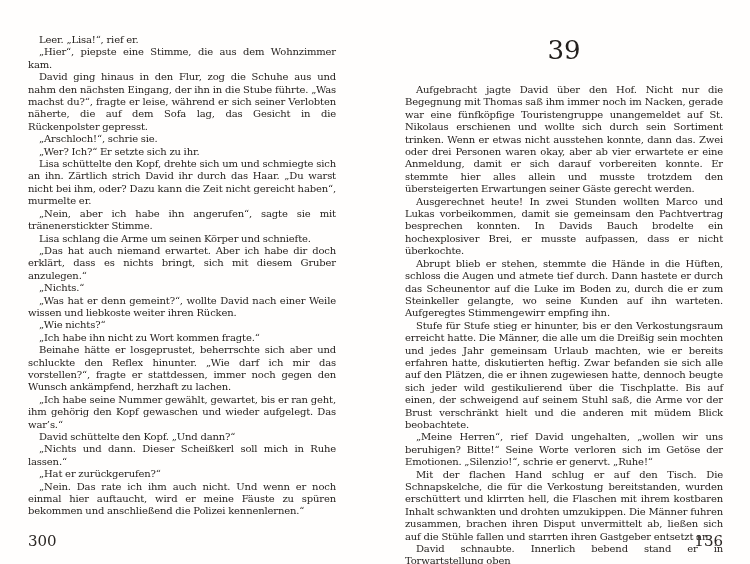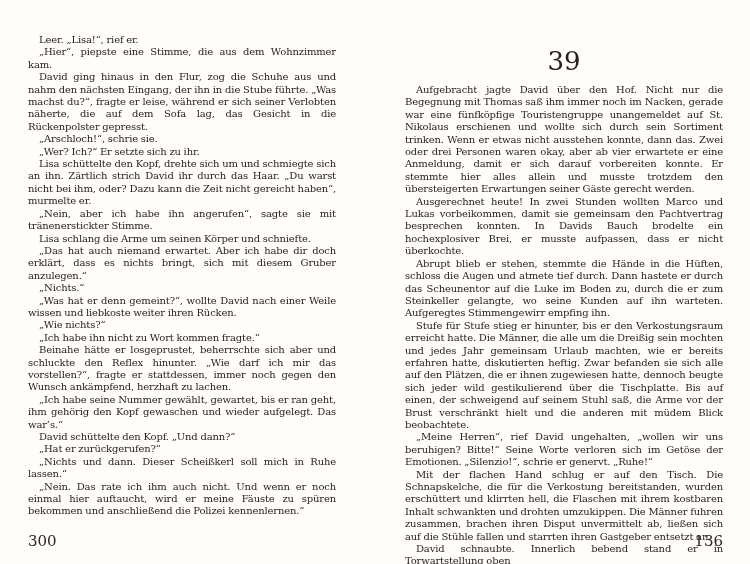--- a/index.html
+++ b/index.html
@@ -41,21 +41,21 @@
     word-spacing: -0.2px;
     hyphens: auto;
     -webkit-hyphens: auto;
   }
 
   .chapter {
     position: absolute;
     top: 30px;
     left: 0;
     right: 0;
-    margin: 16px;
+    margin: 5px;
     font-size: 26px;
     line-height: 30px;
     font-weight: 400;
     text-align: center;
     color: #221f1c;
   }
 
   .folio {
     position: absolute;
     top: 535px;
@@ -82,22 +82,22 @@
         <p class="para" lang="de">„Nein, aber ich habe ihn angerufen“, sagte sie mit tränenerstickter Stimme.</p>
         <p class="para" lang="de">Lisa schlang die Arme um seinen Körper und schniefte.</p>
         <p class="para" lang="de">„Das hat auch niemand erwartet. Aber ich habe dir doch erklärt, dass es nichts bringt, sich mit diesem Gruber anzulegen.“</p>
         <p class="para" lang="de">„Nichts.“</p>
         <p class="para" lang="de">„Was hat er denn gemeint?“, wollte David nach einer Weile wissen und liebkoste weiter ihren Rücken.</p>
         <p class="para" lang="de">„Wie nichts?“</p>
         <p class="para" lang="de">„Ich habe ihn nicht zu Wort kommen fragte.“</p>
         <p class="para" lang="de">Beinahe hätte er losgeprustet, beherrschte sich aber und schluckte den Reflex hinunter. „Wie darf ich mir das vorstellen?“, fragte er stattdessen, immer noch gegen den Wunsch ankämpfend, herzhaft zu lachen.</p>
         <p class="para" lang="de">„Ich habe seine Nummer gewählt, gewartet, bis er ran geht, ihm gehörig den Kopf gewaschen und wieder aufgelegt. Das war’s.“</p>
         <p class="para" lang="de">David schüttelte den Kopf. „Und dann?“</p>
+        <p class="para" lang="de">„Nichts und dann. Dieser Scheißkerl soll mich in Ruhe lassen.“</p>
         <p class="para" lang="de">„Hat er zurückgerufen?“</p>
-        <p class="para" lang="de">„Nichts und dann. Dieser Scheißkerl soll mich in Ruhe lassen.“</p>
         <p class="para" lang="de">„Nein. Das rate ich ihm auch nicht. Und wenn er noch einmal hier auftaucht, wird er meine Fäuste zu spüren bekommen und anschließend die Polizei kennenlernen.“</p>
       </div>
   </div>
 
   <div class="page page-right">
     <h1 class="chapter">39</h1>
     <div class="page-body">
         <p class="para" lang="de">Aufgebracht jagte David über den Hof. Nicht nur die Begegnung mit Thomas saß ihm immer noch im Nacken, gerade war eine fünfköpfige Touristengruppe unangemeldet auf St. Nikolaus erschienen und wollte sich durch sein Sortiment trinken. Wenn er etwas nicht ausstehen konnte, dann das. Zwei oder drei Personen waren okay, aber ab vier erwartete er eine Anmeldung, damit er sich darauf vorbereiten konnte. Er stemmte hier alles allein und musste trotzdem den übersteigerten Erwartungen seiner Gäste gerecht werden.</p>
         <p class="para" lang="de">Ausgerechnet heute! In zwei Stunden wollten Marco und Lukas vorbeikommen, damit sie gemeinsam den Pachtvertrag besprechen konnten. In Davids Bauch brodelte ein hochexplosiver Brei, er musste aufpassen, dass er nicht überkochte.</p>
         <p class="para" lang="de">Abrupt blieb er stehen, stemmte die Hände in die Hüften, schloss die Augen und atmete tief durch. Dann hastete er durch das Scheunentor auf die Luke im Boden zu, durch die er zum Steinkeller gelangte, wo seine Kunden auf ihn warteten. Aufgeregtes Stimmengewirr empfing ihn.</p>

